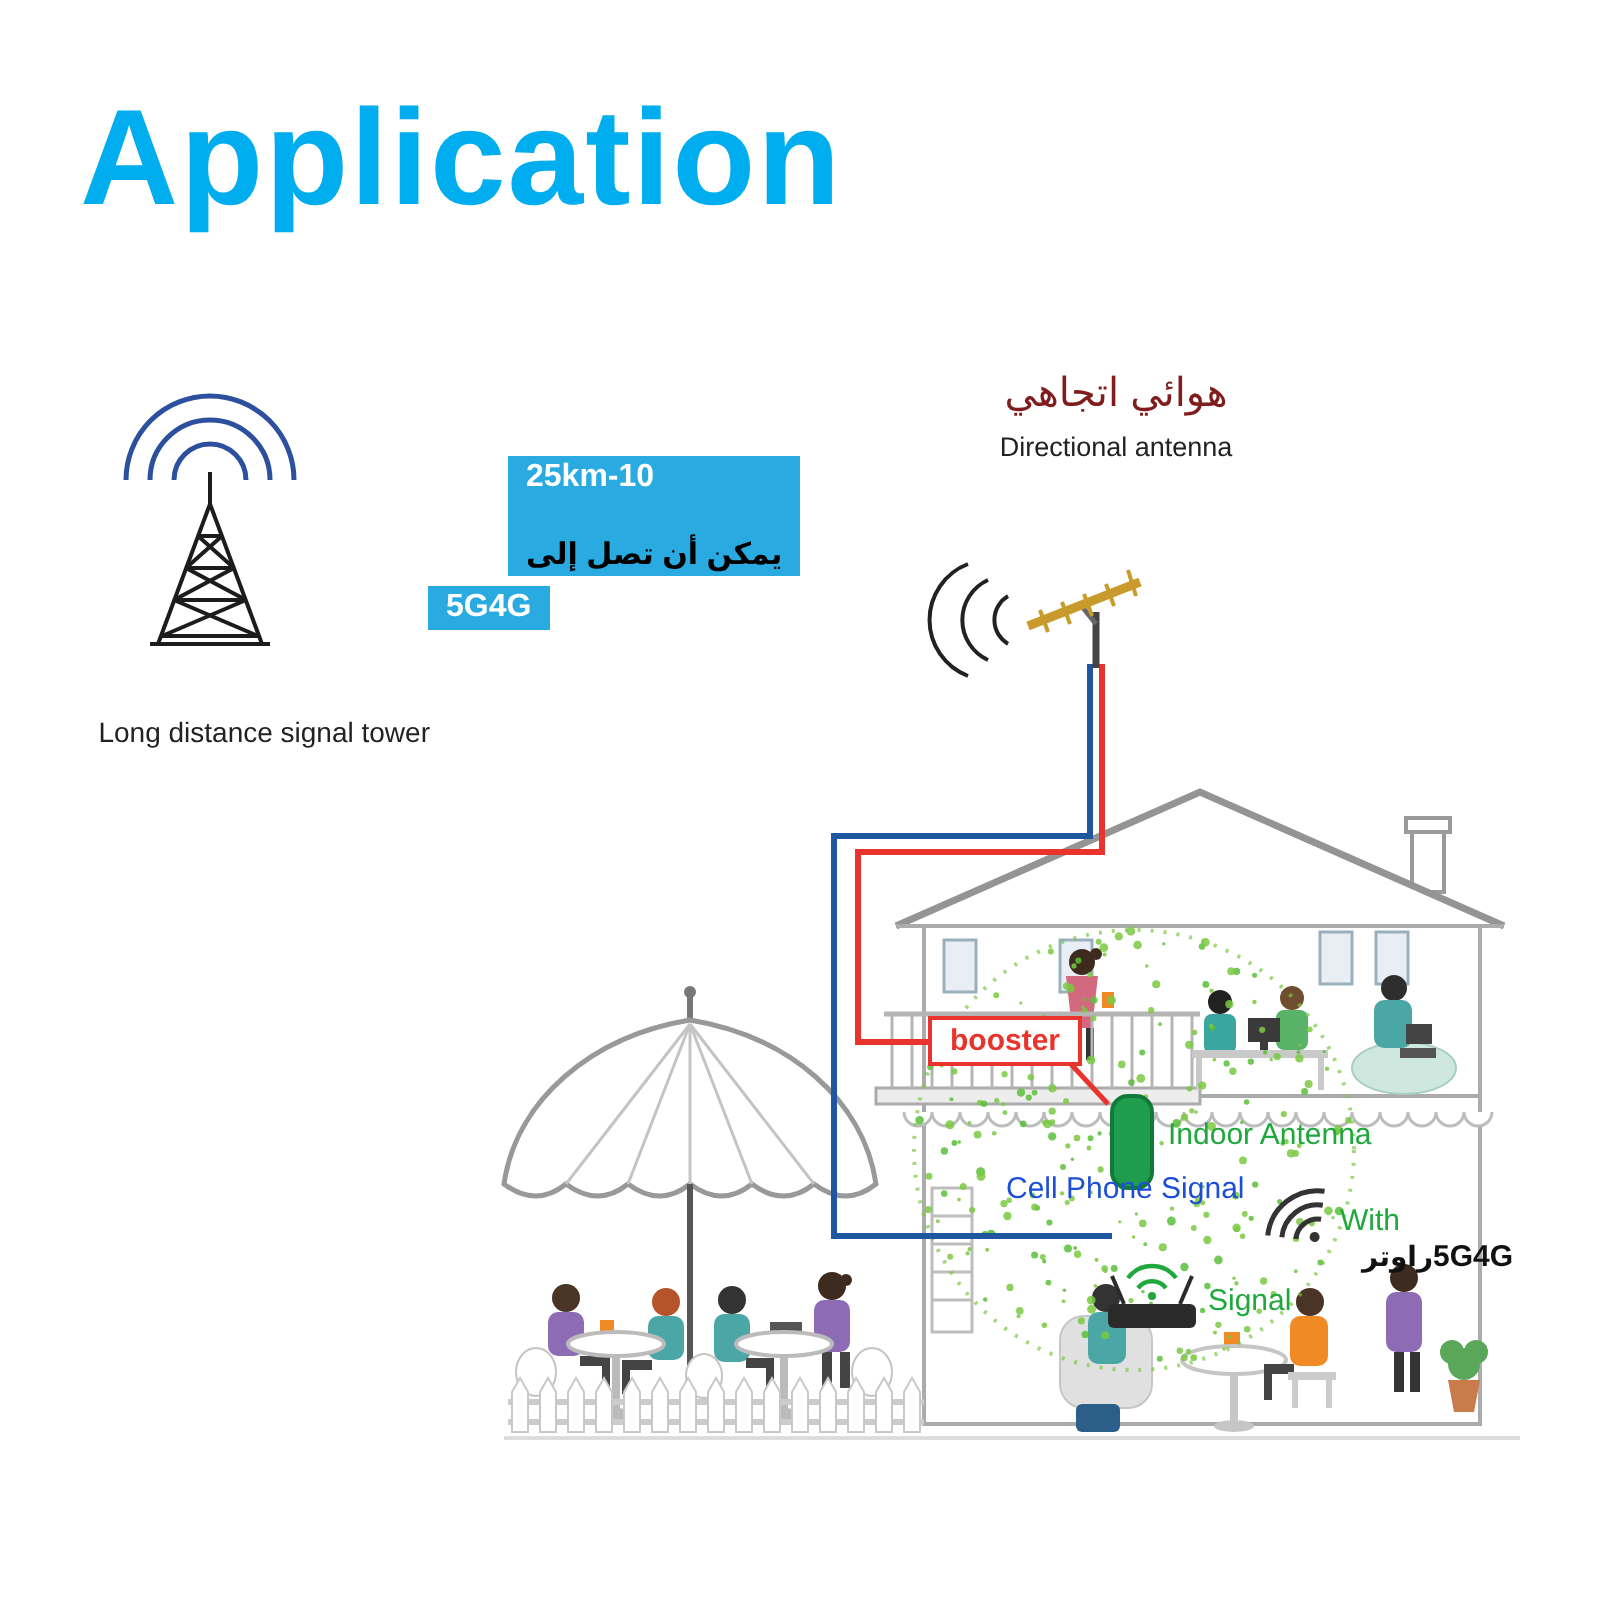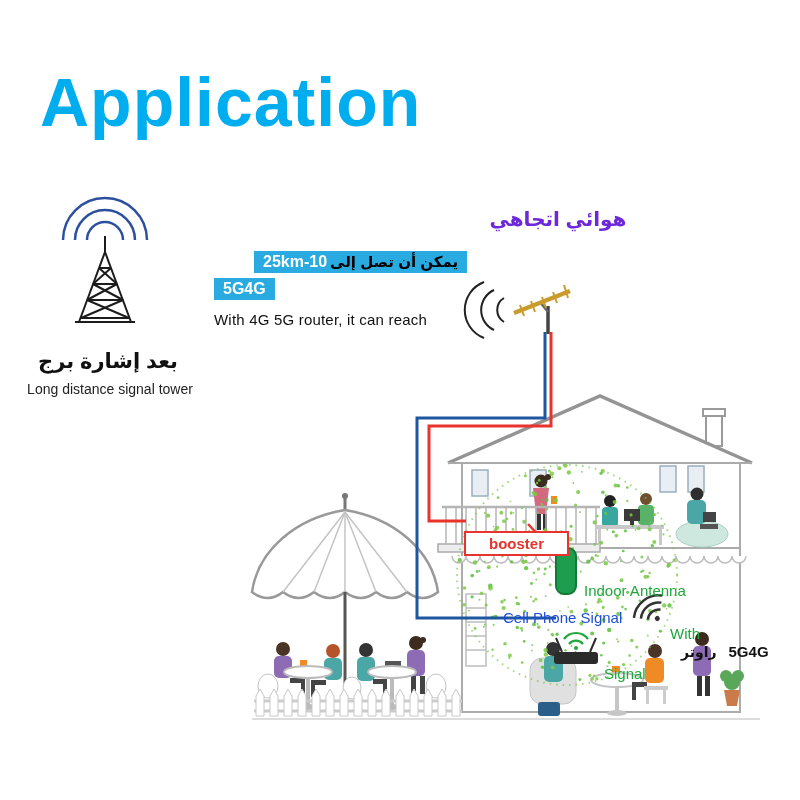--- a/index.html
+++ b/index.html
@@ -1,41 +1,41 @@
 <!DOCTYPE html>
 <html><head>
 <meta charset="utf-8">
 <style>
   html,body{margin:0;padding:0;background:#fff;}
   body{width:800px;height:800px;overflow:hidden;position:relative;
        font-family:"Liberation Sans","DejaVu Sans",sans-serif;}
   #stage{position:relative;width:800px;height:800px;}
   #scene{position:absolute;left:0;top:0;}
-  .abs{position:absolute;margin-top:23px;}
+  .abs{position:absolute;}
   .title{left:40px;top:40px;font-size:68px;font-weight:bold;color:#00aeef;letter-spacing:1px;}
   .tower-cap-ar{left:18px;top:326px;width:180px;text-align:center;font-size:21px;font-weight:bold;color:#111;direction:rtl;}
-  .tower-cap-en{left:5px;top:358px;width:210px;text-align:center;font-size:14px;color:#222;}
-  .ant-cap-ar{left:468px;top:184px;width:180px;text-align:center;font-size:20px;font-weight:bold;color:#6d28d9;direction:rtl;}
+  .tower-cap-en{left:5px;top:358px;width:210px;text-align:right;font-size:14px;color:#222;}
+  .ant-cap-ar{left:468px;top:184px;width:180px;text-align:center;font-size:20px;font-weight:normal;color:#7f1d1d;direction:rtl;}
   .ant-cap-en{left:468px;top:216px;width:180px;text-align:center;font-size:13.5px;color:#222;}
   .reach{left:214px;top:228px;}
-  .hl-line{display:inline-flex;align-items:flex-end;gap:3px;background:#29abe2;padding:2px 9px;}
+  .hl-line{display:inline-flex;align-items:flex-start;gap:20px;background:#29abe2;padding:2px 9px;flex-direction:column;}
   .hl-line .num{color:#fff;font-weight:bold;font-size:16px;}
   .hl-line .ar{color:#000000;font-weight:bold;font-size:15px;direction:rtl;}
   .reach .l1{margin-left:40px;}
   .reach .l2{margin-top:5px;}
   .reach .en{margin-top:11px;font-size:15px;color:#111;letter-spacing:.2px;}
   .reach .en + .en{margin-top:13px;}
   .booster-badge{left:464px;top:508px;border:2px solid #e8342c;background:#fff;
-      color:#e8342c;font-weight:bold;font-size:15px;padding:2px 23px;}
+      color:#e8342c;font-weight:bold;font-size:15px;padding:2px 9px;}
   .lbl{font-weight:normal;font-size:15px;}
   .green{color:#1fa83c;} .red{color:#1d4ed8;}
   .indoor-label{left:584px;top:559px;}
   .cps-label{left:503px;top:586px;}
   .wifi-label{left:670px;top:602px;}
-  .router-line{left:681px;top:620px;display:flex;align-items:center;gap:12px;color:#111;}
+  .router-line{left:681px;top:620px;display:flex;align-items:flex-start;gap:0;color:#111;}
   .router-line .ar{font-size:14px;font-weight:bold;direction:rtl;}
   .router-line .model{font-size:15px;font-weight:bold;}
   .router-label{left:604px;top:642px;}
 </style>
 </head>
 <body>
 
 <div id="stage">
 
 <svg id="scene" width="800" height="800" viewBox="0 0 800 800">
@@ -551,34 +551,33 @@
     <path d="M569,644 A9,9 0 0 1 583,644" fill="none" stroke="#1fa83c" stroke-width="2.2"></path>
     <path d="M564,639 A15,15 0 0 1 588,639" fill="none" stroke="#1fa83c" stroke-width="2.2"></path>
     <line x1="562" y1="652" x2="556" y2="638" stroke="#2b2b2b" stroke-width="2"></line>
     <line x1="590" y1="652" x2="596" y2="638" stroke="#2b2b2b" stroke-width="2"></line>
     <rect x="554" y="652" width="44" height="12" rx="3" fill="#2b2b2b"></rect>
   </g>
 </svg>
 
 <div class="abs title">Application</div>
 
-<div class="abs tower-cap-ar">بعد إشارة برج</div>
 <div class="abs tower-cap-en">Long distance signal tower</div>
 
 <div class="abs ant-cap-ar">هوائي اتجاهي</div>
+<div class="abs ant-cap-en">Directional antenna</div>
 
 <div class="abs reach">
   <div><span class="hl-line l1">
           <span class="num">25km-10</span>
           <span class="ar">يمكن أن تصل إلى</span>
         </span></div>
   <div><span class="hl-line l2">
           <span class="num">5G4G</span>
         </span></div>
-  <div class="en">With 4G 5G router, it can reach</div>
 </div>
 
 <div class="abs booster-badge">booster</div>
 <div class="abs lbl green indoor-label">Indoor Antenna</div>
 <div class="abs lbl red cps-label">Cell Phone Signal</div>
 <div class="abs lbl green wifi-label">With</div>
 <div class="abs router-line">
   <span class="ar">راوتر</span>
       <span class="model">5G4G</span>
 </div>

